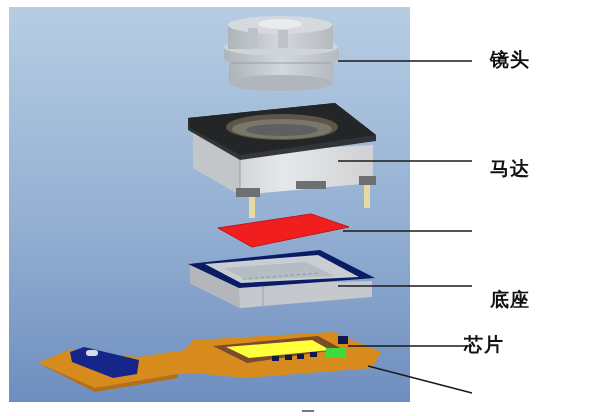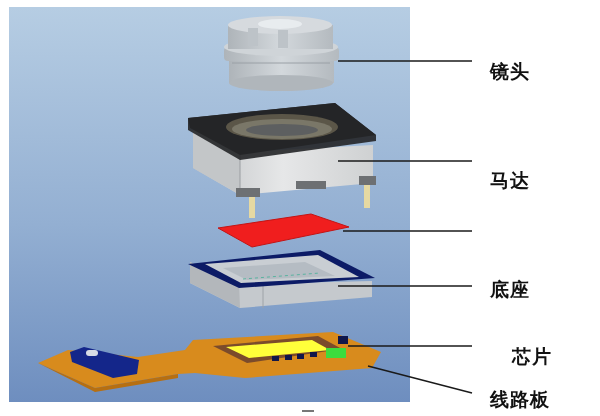--- a/index.html
+++ b/index.html
@@ -1,20 +1,20 @@
 <!DOCTYPE html>
 <html><head>
 <meta charset="utf-8">
 <style>
   html, body { margin:0; padding:0; background:#ffffff; }
   body { width:600px; height:416px; position:relative; overflow:hidden; font-family:"DejaVu Sans", sans-serif; }
   #stage { position:absolute; left:0; top:0; width:600px; height:416px; }
   .label {
     position:absolute; font-family:"DejaVu Sans", sans-serif; font-weight:bold;
-    font-size:19px; color:#111; line-height:1; white-space:nowrap; letter-spacing:1px;margin-top:12px;
+    font-size:19px; color:#111; line-height:1; white-space:nowrap; letter-spacing:1px;
   }
   .bottom-mark { position:absolute; left:302px; top:410px; width:12px; height:2px; background:#777; }
 </style>
 </head>
 <body>
 
 <div id="stage">
   <svg width="600" height="416" viewBox="0 0 600 416" xmlns="http://www.w3.org/2000/svg">
     <defs>
       <linearGradient id="bg" x1="0" y1="0" x2="0" y2="1">
@@ -102,18 +102,17 @@
     <line x1="338" y1="61" x2="472" y2="61" stroke="#1a1a1a" stroke-width="1.4"></line>
     <line x1="338" y1="161" x2="472" y2="161" stroke="#1a1a1a" stroke-width="1.4"></line>
     <line x1="343" y1="231" x2="472" y2="231" stroke="#1a1a1a" stroke-width="1.4"></line>
     <line x1="338" y1="286" x2="472" y2="286" stroke="#1a1a1a" stroke-width="1.4"></line>
     <line x1="348" y1="346" x2="472" y2="346" stroke="#1a1a1a" stroke-width="1.4"></line>
     <line x1="368" y1="366" x2="472" y2="393" stroke="#1a1a1a" stroke-width="1.4"></line>
   </svg>
 
   <div class="label" style="left:490px; top:50px;">镜头</div>
   <div class="label" style="left:490px; top:159px;">马达</div>
-  <div class="label" style="left:490px; top:268px;">底座</div>
-  <div class="label" style="left:512px; top:335px;">芯片</div>
-  <div class="label" style="left:490px; top:378px;">线路板</div>
+  <div class="label" style="left:490px; top:290px;">底座</div>
+  <div class="label" style="left:464px; top:335px;">芯片</div>
 
   <div class="bottom-mark"></div>
 </div>
 
 </body></html>

